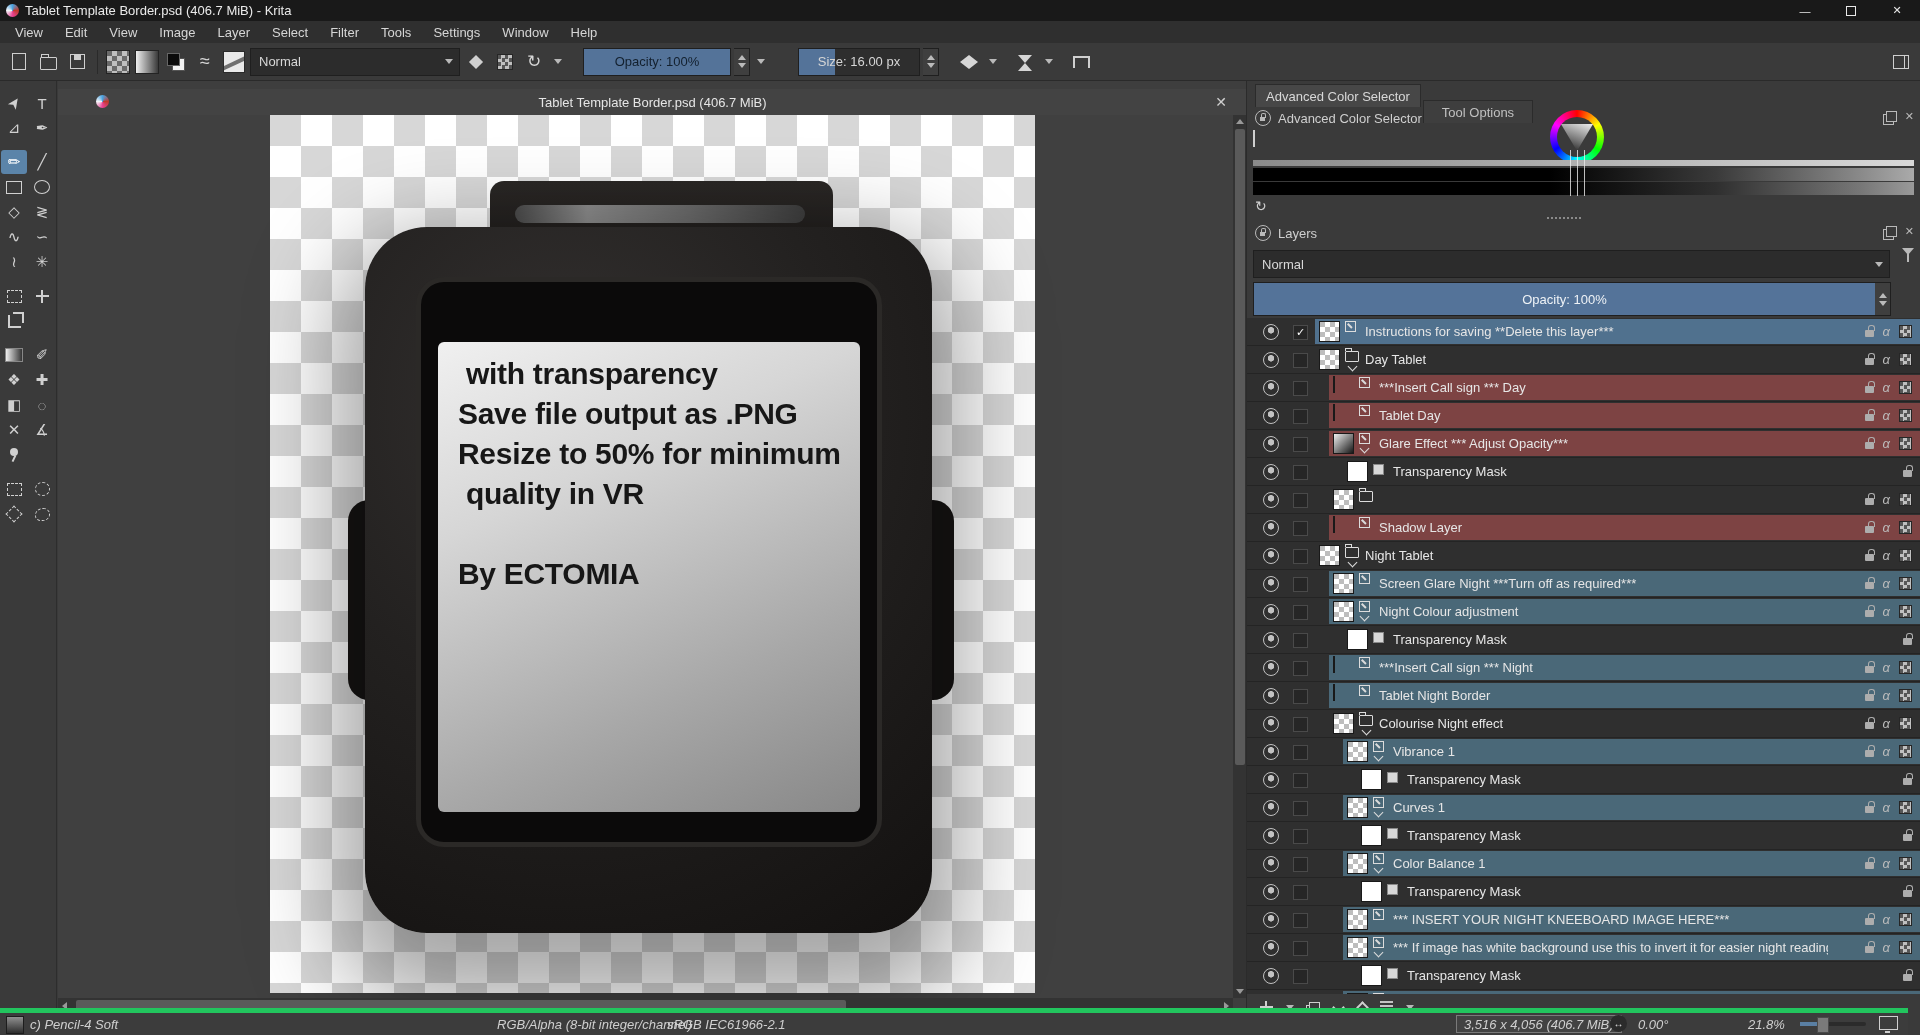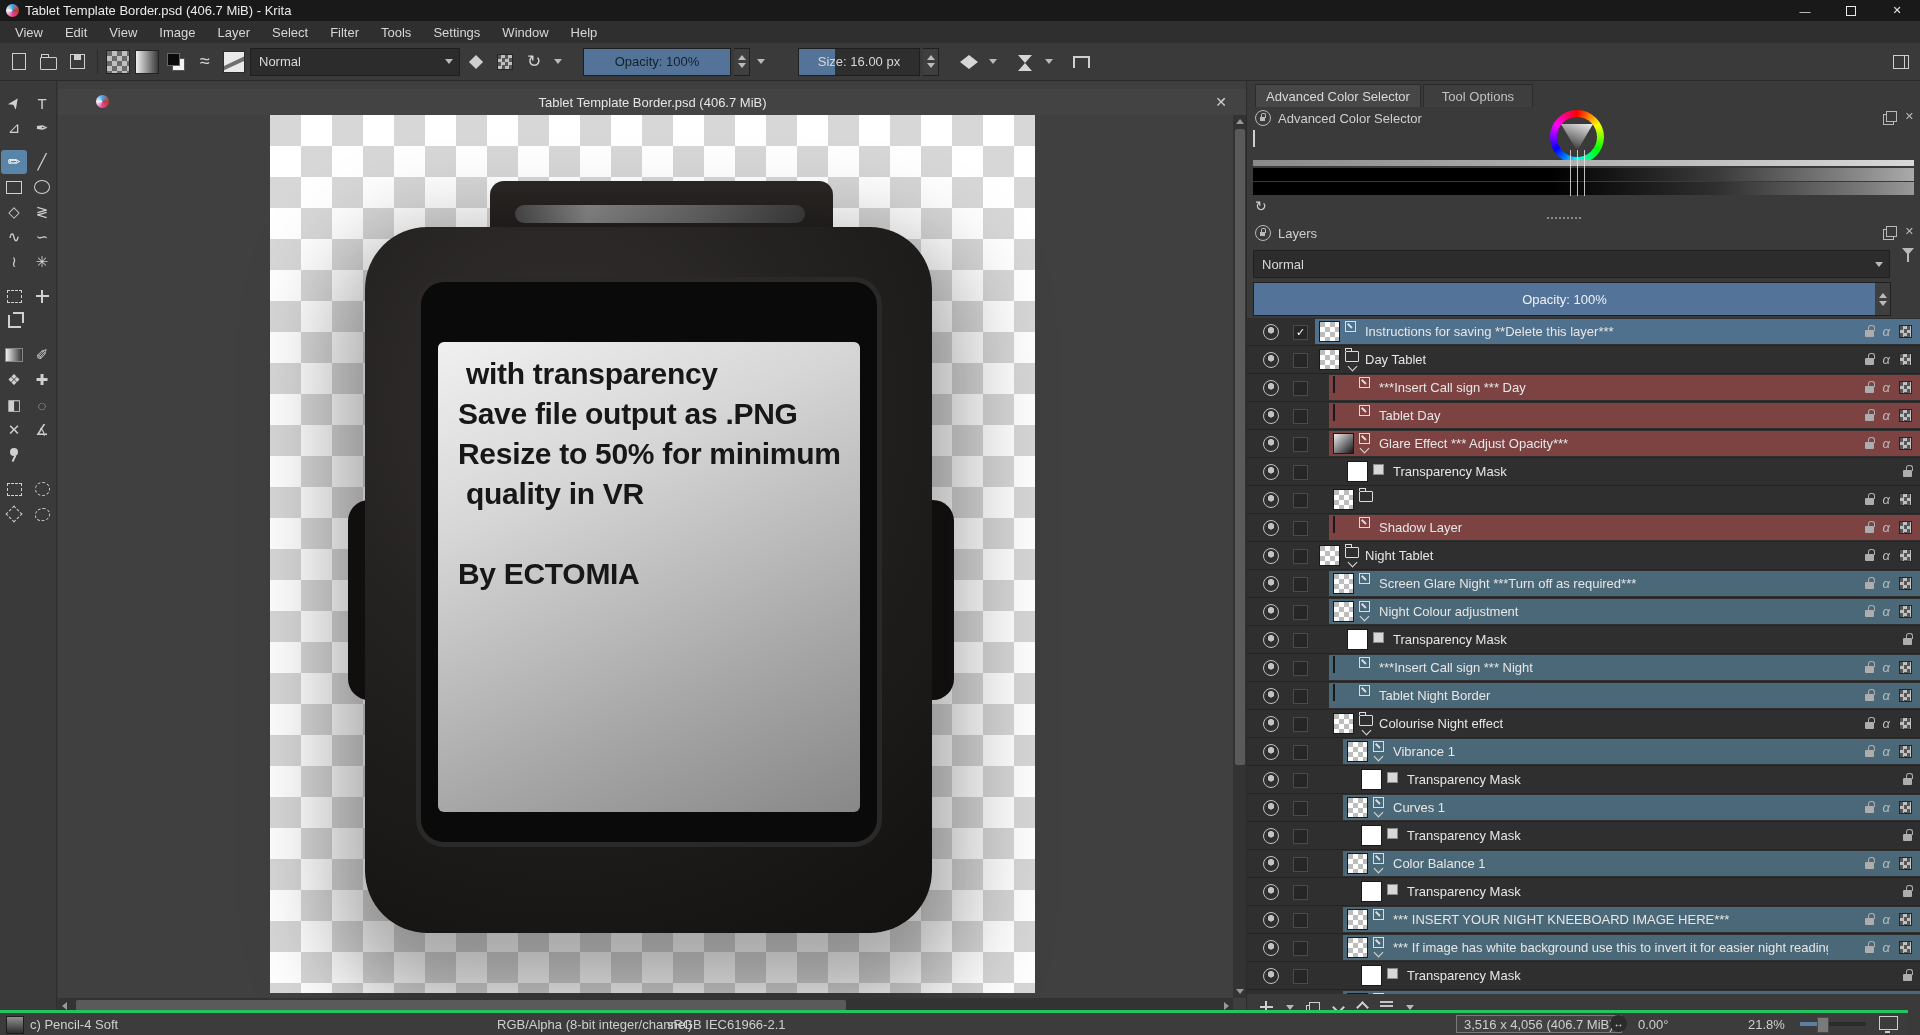--- a/index.html
+++ b/index.html
@@ -102,21 +102,21 @@
   #dev-callsign{position:absolute;left:146px;width:466px;top:178px;text-align:center;
      font-size:30px;font-weight:bold;color:#dedede;letter-spacing:.5px;}
   #dev-screen{position:absolute;left:168px;top:227px;width:422px;height:470px;border-radius:6px;
      background:linear-gradient(155deg,#f0f0f0 0%,#d6d6d6 30%,#a8a8a8 70%,#888 100%);
      padding:12px 0 0 20px;box-sizing:border-box;}
   .scr-line{white-space:pre;font-size:30px;line-height:40px;font-weight:bold;color:#171717;letter-spacing:-0.3px;}
   
   #right-panel{position:absolute;right:0;width:673px;top:81px;bottom:22px;background:#3a3a3a;border-left:1px solid #2b2b2b;}
   .tab{position:absolute;top:3px;height:22px;display:flex;align-items:center;justify-content:center;border:1px solid #2b2b2b;border-bottom:none;color:#d8d8d8;}
   .tab.active{background:#474747;}
-  .tab.inactive{background:#3e3e3e;color:#c0c0c0;}
+  .tab.inactive{background:#3e3e3e;color:#c0c0c0;margin-top:16px;}
   .dock-head{position:absolute;left:0;right:0;height:22px;display:flex;align-items:center;color:#cfcfcf;}
   .dock-lock{width:14px;height:14px;border:1.5px solid #b9b9b9;border-radius:50%;margin:0 7px 0 8px;position:relative;}
   .dock-lock::before{content:"";position:absolute;left:4px;top:6px;width:5px;height:4px;background:#b9b9b9;}
   .dock-lock::after{content:"";position:absolute;left:5px;top:2px;width:3px;height:4px;border:1px solid #b9b9b9;border-bottom:none;border-radius:2px 2px 0 0;}
   .dock-icons{position:absolute;right:6px;top:3px;display:flex;gap:8px;align-items:center;}
   .ic-float{width:9px;height:9px;border:1.5px solid #b9b9b9;box-shadow:-3px 3px 0 -1px #3a3a3a,-3px 3px 0 0 #b9b9b9;}
   .ic-listview{width:15px;height:13px;border:1.5px solid #cfcfcf;position:relative;}
   .ic-listview::before{content:"";position:absolute;left:2px;top:2px;right:2px;height:1.5px;background:#cfcfcf;box-shadow:0 3px 0 #cfcfcf,0 6px 0 #cfcfcf;}
   #color-wheel{position:absolute;left:303px;top:29px;width:54px;height:54px;border-radius:50%;
      background:conic-gradient(#f00,#ff0,#0f0,#0ff,#00f,#f0f,#f00);}
@@ -170,21 +170,21 @@
   .alpha-g{color:#bdbdbd;font-size:13px;font-style:italic;}
   .ic-check2x2{width:11px;height:11px;background:repeating-conic-gradient(#c0c0c0 0 25%,#565656 0 50%) 0 0/7px 7px;border:1px solid #262626;}
   
   #layer-footer{position:absolute;left:0;right:0;top:914px;height:24px;background:#3a3a3a;display:flex;align-items:center;padding-left:10px;gap:6px;}
   .fbtn{height:22px;min-width:18px;display:flex;align-items:center;justify-content:center;color:#cfcfcf;}
   .ic-plus{width:13px;height:13px;background:linear-gradient(#cfcfcf,#cfcfcf) center/13px 2px no-repeat,linear-gradient(#cfcfcf,#cfcfcf) center/2px 13px no-repeat;}
   .ic-dup{width:9px;height:9px;border:1.5px solid #cfcfcf;box-shadow:-3px 3px 0 -1px #3a3a3a,-3px 3px 0 0 #cfcfcf;}
   .chev-d{width:7px;height:7px;border-right:2px solid #cfcfcf;border-bottom:2px solid #cfcfcf;transform:rotate(45deg);}
   .chev-u{width:7px;height:7px;border-right:2px solid #cfcfcf;border-bottom:2px solid #cfcfcf;transform:rotate(-135deg);}
   
-  #statusbar{position:absolute;left:0;right:12px;bottom:0;height:22px;background:#3c3c3c;border-top:3px solid #22c55e;color:#cfcfcf;}
+  #statusbar{position:absolute;left:0;right:12px;bottom:0;height:22px;background:#3c3c3c;border-top:5px solid #22c55e;color:#cfcfcf;font-style:italic;}
   #preset-chip{position:absolute;left:6px;top:3px;width:16px;height:16px;background:linear-gradient(#909090,#2d2d2d);border:1px solid #1d1d1d;}
   .sb-text{position:absolute;top:0;height:22px;display:flex;align-items:center;}
   #dims-box{position:absolute;left:1456px;top:2px;height:16px;border:1px solid #7a7a7a;background:#424242;display:flex;align-items:center;padding:0 7px;}
   #rot-circle{position:absolute;left:1610px;top:2px;width:17px;height:17px;border-radius:50%;background:#2b2b2b;display:flex;align-items:center;justify-content:center;font-size:10px;color:#e0e0e0;}
   #zoom-slider{position:absolute;left:1800px;top:9px;width:66px;height:4px;background:#2b2b2b;border-radius:2px;}
   #zoom-fill{position:absolute;left:0;top:0;width:20px;height:4px;background:#5a7fa3;}
   #zoom-handle{position:absolute;left:17px;top:-5px;width:10px;height:14px;background:#7a7a7a;border:1px solid #4a4a4a;}
   .ic-monitor{position:absolute;right:10px;top:3px;width:17px;height:12px;border:1.5px solid #cfcfcf;}
   .ic-monitor::after{content:"";position:absolute;left:5px;bottom:-4px;width:5px;height:2.5px;background:#cfcfcf;}
 </style>

